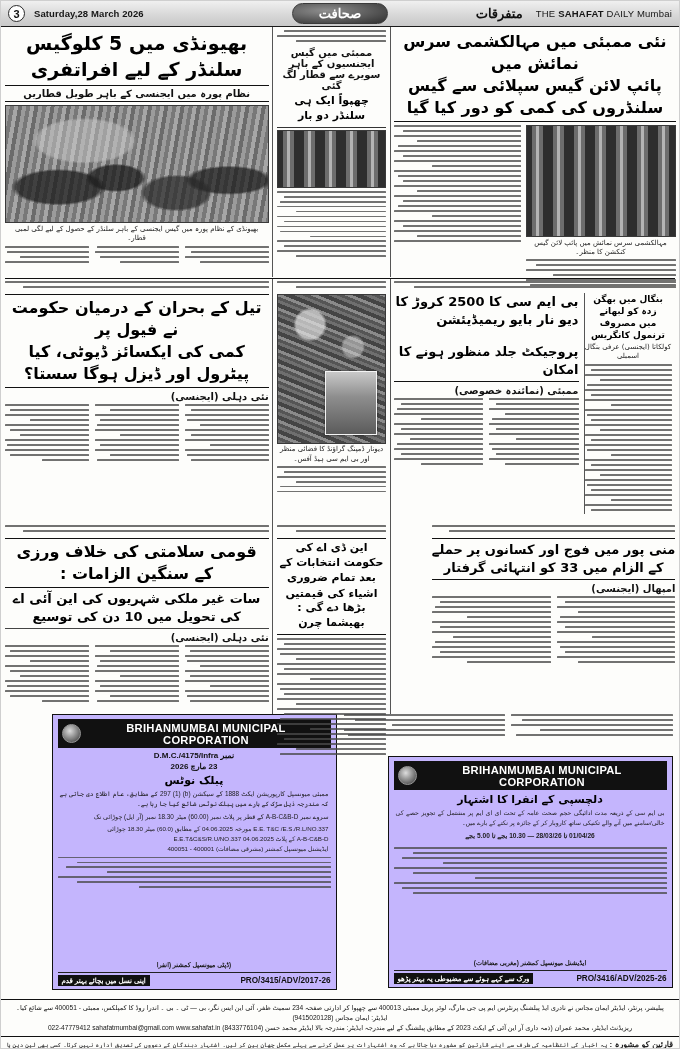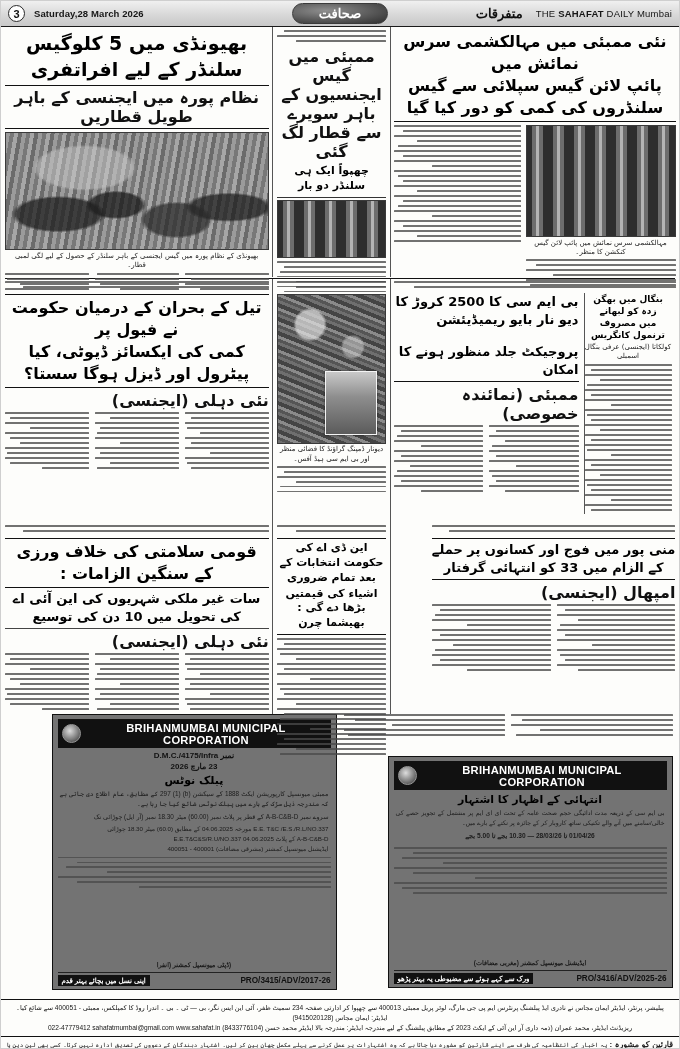--- a/index.html
+++ b/index.html
@@ -105,21 +105,21 @@
     font-family: "DejaVu Sans", sans-serif;
   }
   .hl-xl { font-size: 19px; }
   .hl-lg { font-size: 16px; }
   .hl-md { font-size: 13px; }
   .hl-sm { font-size: 11px; }
   .hl-xs { font-size: 9px; }
 
   .kicker {
     direction: rtl; text-align: center;
-    font-size: 16px; font-weight: bold; color: #111;
+    font-size: 10px; font-weight: bold; color: #111;
     font-family: "DejaVu Sans", sans-serif;
   }
   .vrule { border-left: .8px solid #555; }
 
   
   .photo {
     background: repeating-linear-gradient(
       135deg, #8d8d8d 0 3px, #7a7a7a 3px 6px, #9a9a9a 6px 9px, #6e6e6e 9px 12px);
     border: .8px solid #3a3a3a;
     position: relative;
@@ -165,21 +165,21 @@
     font-family: "DejaVu Sans", sans-serif;
   }
 
   
   .cols { display: flex; }
   .col { padding: 0 3.5px; }
 
   
   .adbox {
     border: 1.6px solid #111;
-    background: #737373;
+    background: #c4b5fd;
     padding: 4px 5px 3px 5px;
     margin-left: 44px;
   }
   .ad-head {
     display: flex; align-items: center; gap: 5px;
     background: #111;
     padding: 2.5px 4px;
   }
   .ad-seal {
     width: 19px; height: 19px; border-radius: 50%;
@@ -694,21 +694,21 @@
           <div class="ln s2"></div>
           <div class="ln s4"></div>
         <div class="ln s1"></div>
           <div class="ln s5"></div>
       </div>
       <div class="adbox" style="height:232px;display:flex;flex-direction:column;">
         <div class="ad-head">
           <div class="ad-seal"></div>
           <div class="ad-title">BRIHANMUMBAI MUNICIPAL CORPORATION</div>
         </div>
-        <div class="ad-subhead">انتہائی کے اظہار کا اشتہار</div>
+        <div class="ad-subhead">دلچسپی کے انفرا کا اشتہار</div>
         <div class="ur" style="font-size:6.2px;line-height:1.65;padding:0 2px;">بی ایم سی کے ذریعہ مدت ادائیگی حجم صحت عامہ کے تحت ای ای ایم پر مشتمل کے تجویز حصے کی خالی/سامنے میں آنے والے تکنیکی ساتھ کاروبار کر کے جائزہ پر نکتے کے بارے میں۔</div>
         <div class="ur" style="font-size:6.6px;line-height:1.6;padding:3px 2px;text-align:center;font-weight:bold;">01/04/26 تا 28/03/26 — 10.30 بجے تا 5.00 بجے</div>
         <div class="bodytext" style="margin-top:2px;flex:1;">
           <div class="ln s1"></div>
             <div class="ln s2"></div>
             <div class="ln s5"></div>
             <div class="ln s3"></div>
           <div class="ln s1"></div>
             <div class="ln s2"></div>
             <div class="ln s4"></div>

